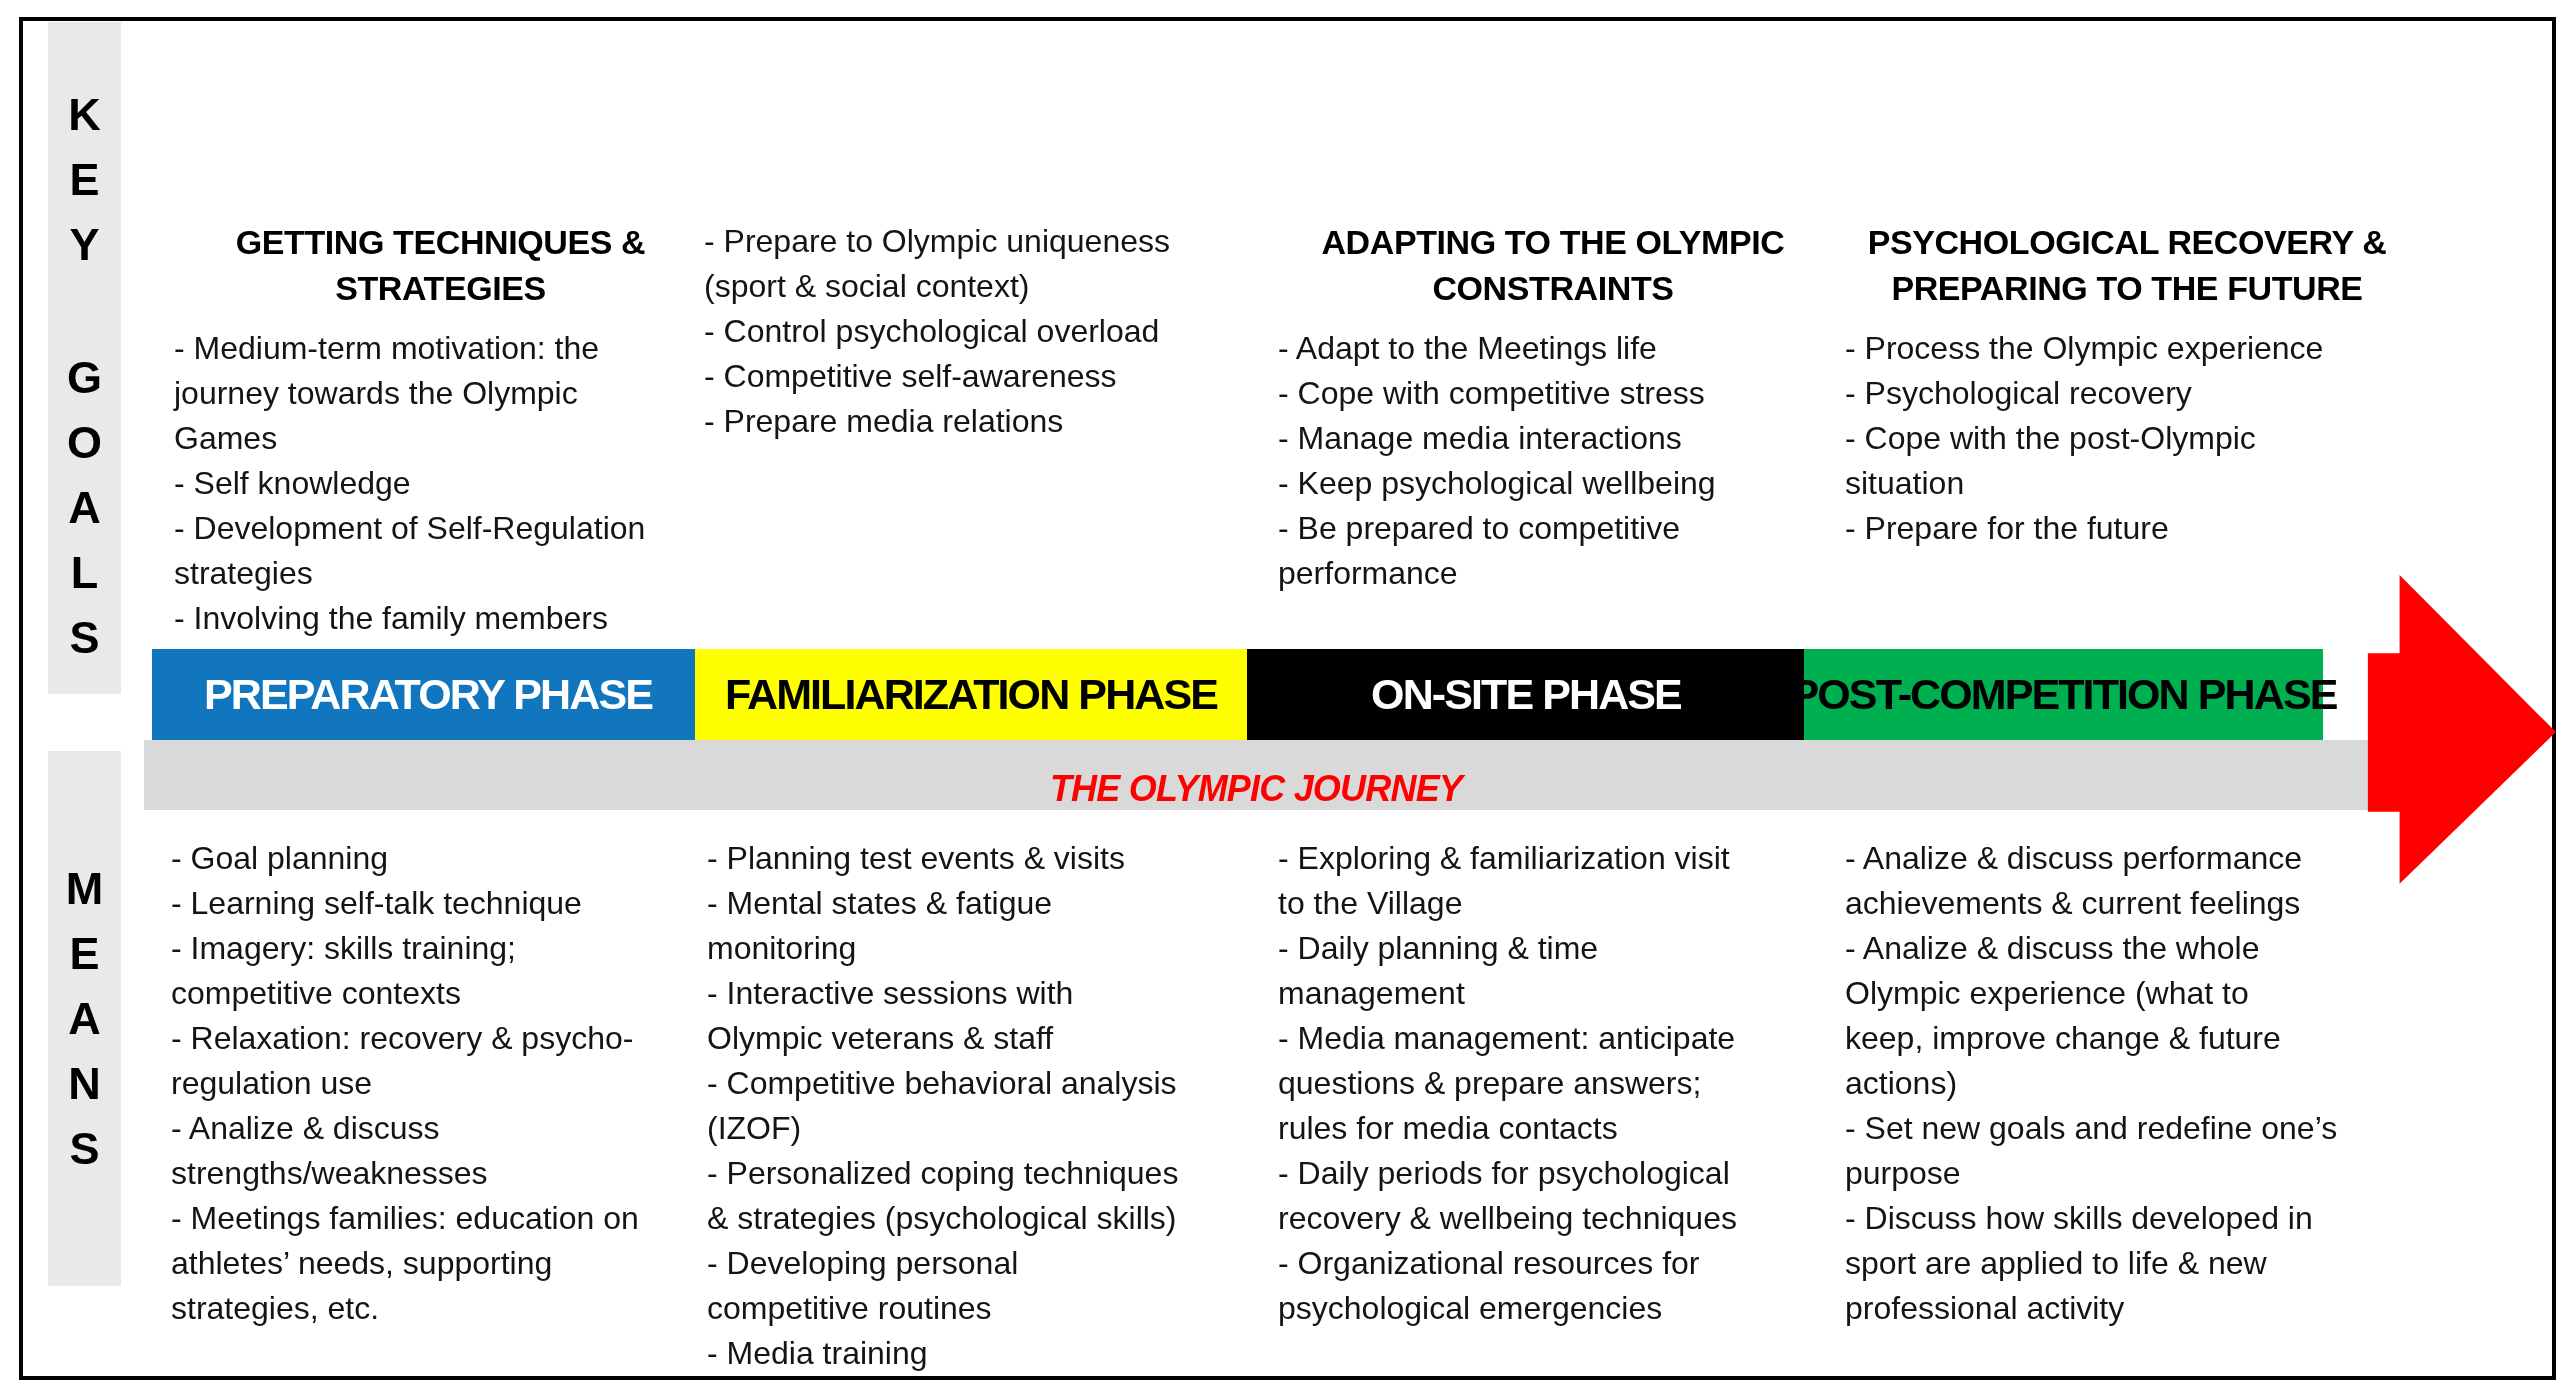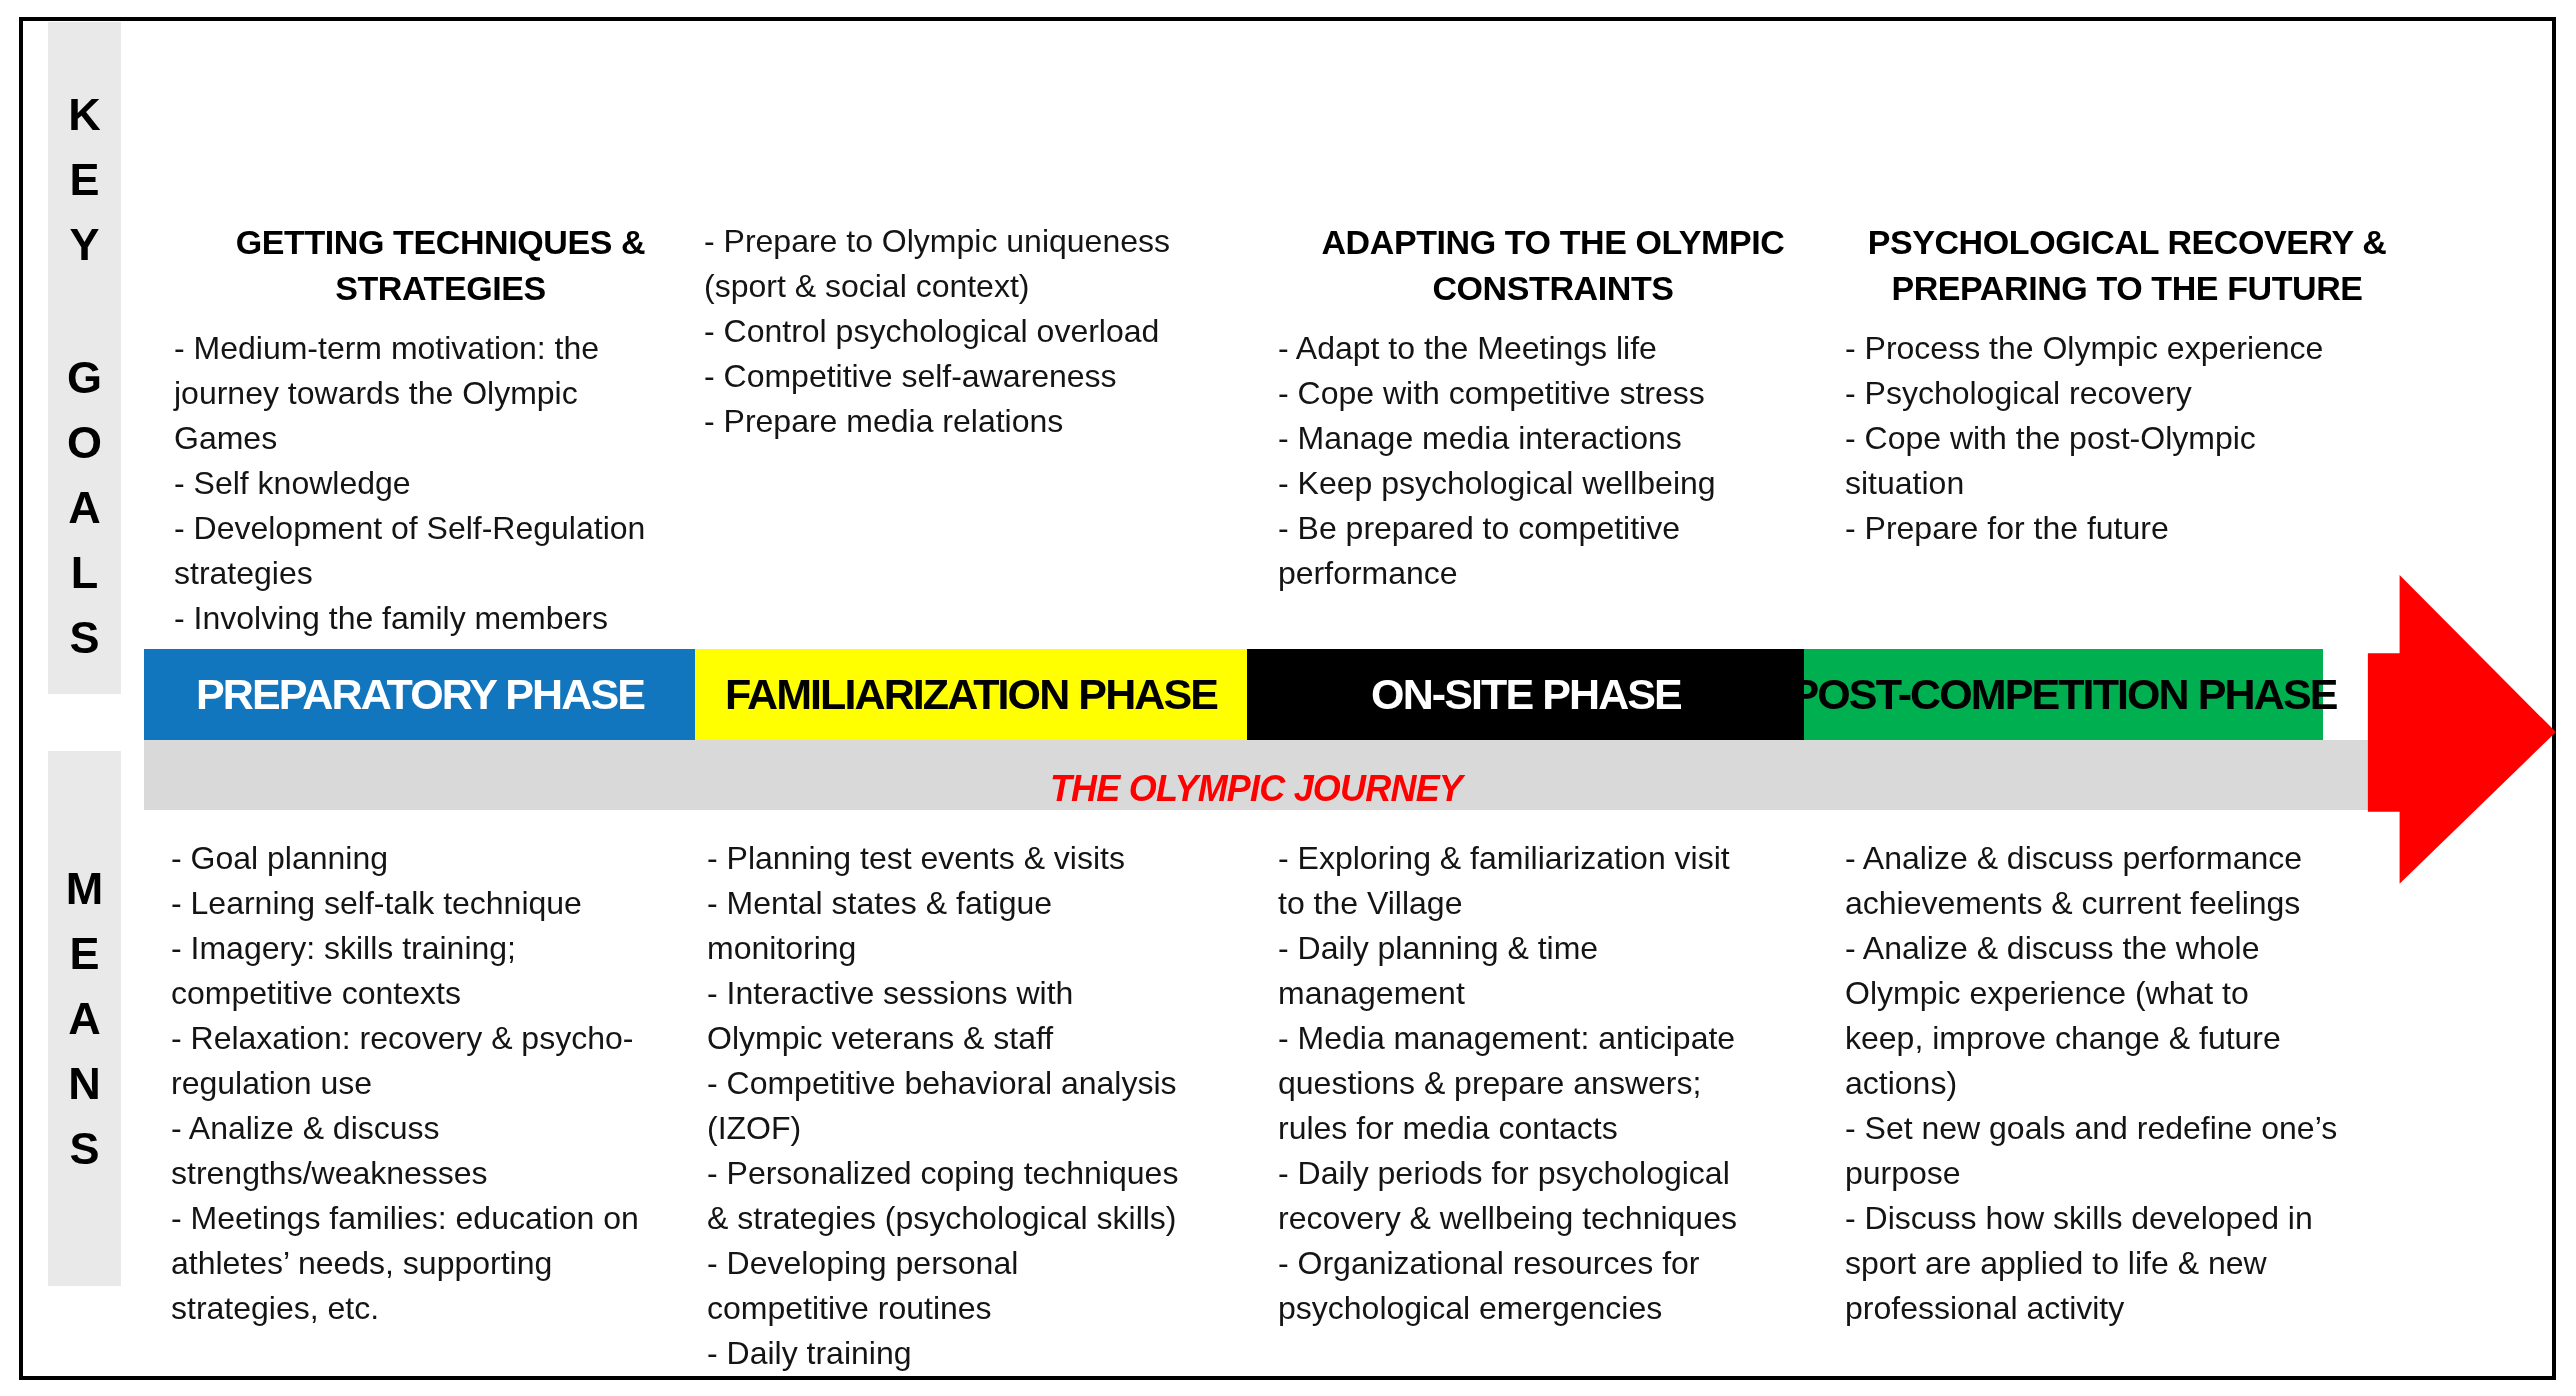--- a/index.html
+++ b/index.html
@@ -25,21 +25,21 @@
   .goal-col.c1{left:174px;width:533px;}
   .goal-col.c2{left:704px;width:558px;}
   .goal-col.c3{left:1278px;width:550px;}
   .goal-col.c4{left:1845px;width:564px;}
   .goal-title{font-weight:bold;font-size:34px;line-height:46px;text-align:center;
     white-space:pre-line;margin-bottom:15.4px;color:#000;letter-spacing:-0.4px;}
   .bullet{font-size:32px;line-height:45px;white-space:pre-line;color:#141414;}
   
   .phase{position:absolute;top:649px;height:91px;display:flex;align-items:center;justify-content:center;
     font-weight:bold;font-size:43px;letter-spacing:-1.9px;white-space:nowrap;}
-  .phase.p1{left:144px;width:552px;text-align:right;}
+  .phase.p1{left:152px;width:552px;text-align:right;}
   .phase.p2{left:695px;width:552px;}
   .phase.p3{left:1247px;width:558px;}
   .phase.p4{left:1804px;width:519px;}
   
   .journey-bar{position:absolute;left:144px;top:740px;width:2224px;height:70px;
     display:flex;align-items:center;justify-content:center;}
   .journey-text{font-weight:bold;font-style:italic;font-size:36px;letter-spacing:-0.8px;}
   
   .arrow{position:absolute;left:2364px;top:572px;width:195px;height:314px;}
   
@@ -162,21 +162,21 @@
       <div class="bullet">- Mental states &amp; fatigue
 monitoring</div>
       <div class="bullet">- Interactive sessions with
 Olympic veterans &amp; staff</div>
       <div class="bullet">- Competitive behavioral analysis
 (IZOF)</div>
       <div class="bullet">- Personalized coping techniques
 &amp; strategies (psychological skills)</div>
       <div class="bullet">- Developing personal
 competitive routines</div>
-      <div class="bullet">- Daily training</div>
+      <div class="bullet">- Media training</div>
     </div>
 
   <div class="means-col c3">
       <div class="bullet">- Exploring &amp; familiarization visit
 to the Village</div>
       <div class="bullet">- Daily planning &amp; time
 management</div>
       <div class="bullet">- Media management: anticipate
 questions &amp; prepare answers;
 rules for media contacts</div>

